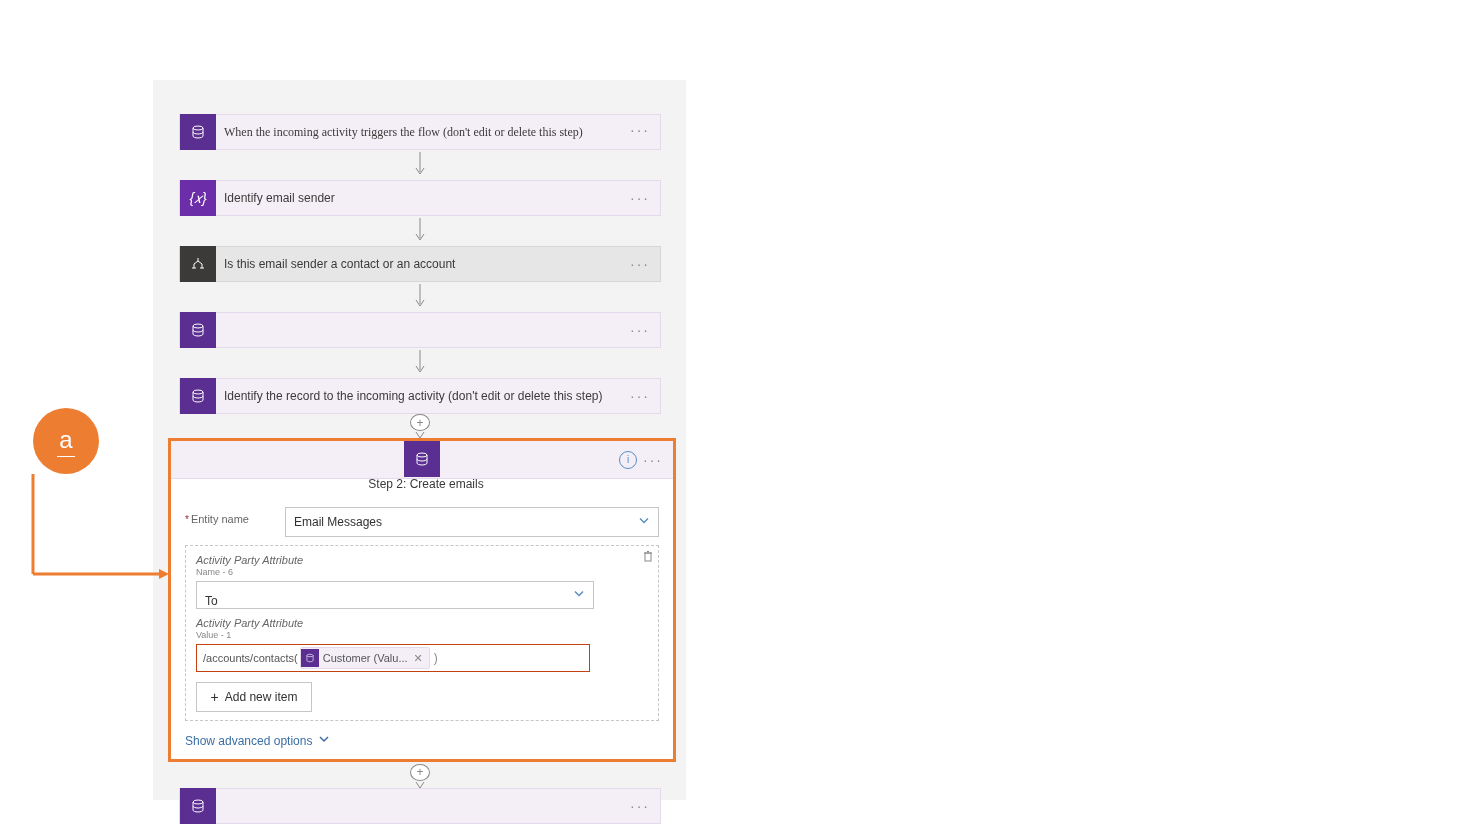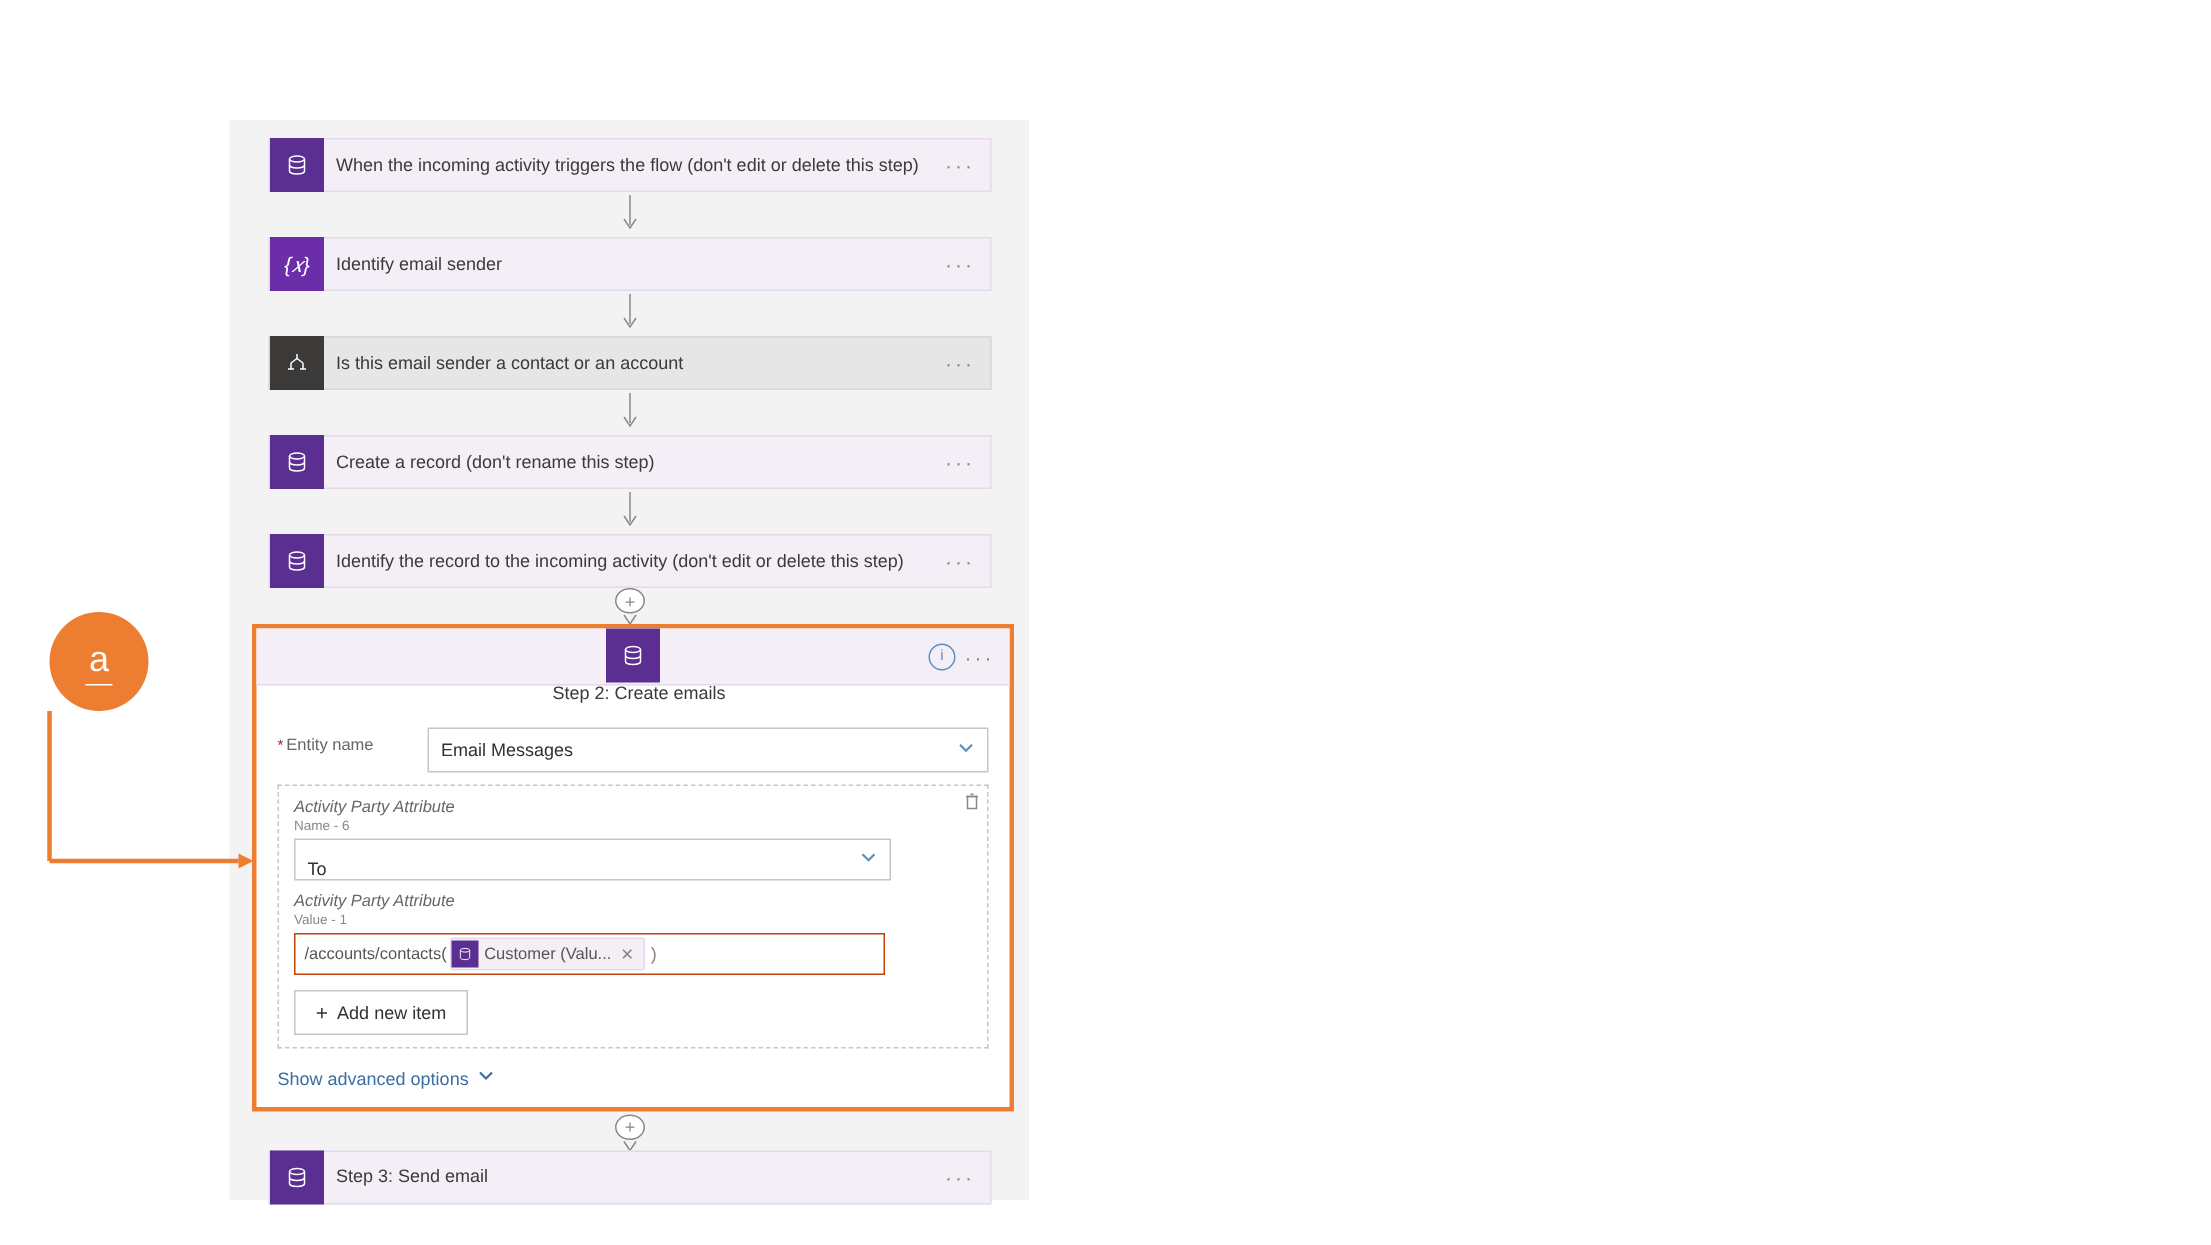--- a/index.html
+++ b/index.html
@@ -45,21 +45,21 @@
   .annot{position:absolute;left:33px;top:408px;}
   .annot .circle{width:66px;height:66px;border-radius:50%;background:#ed7d31;color:#fff;display:flex;flex-direction:column;align-items:center;justify-content:center;font-size:24px;font-family:Arial,sans-serif;}
   .annot .circle .uline{width:18px;height:1px;background:#fff;margin-top:2px;}
   svg.connector-svg{overflow:visible;}
 </style>
 </head>
 <body>
 
 <div class="canvas">
 
-  <div class="step" style="margin-top:12px;">
+  <div class="step" style="margin-top:34px;font-family:Liberation Serif, serif;">
     <div class="iconbox purple-db">
       <svg width="16" height="16" viewBox="0 0 16 16">
           <ellipse cx="8" cy="4" rx="5" ry="2" fill="none" stroke="#fff" stroke-width="1"></ellipse>
           <path d="M3 4v8c0 1.1 2.2 2 5 2s5-.9 5-2V4" fill="none" stroke="#fff" stroke-width="1"></path>
           <path d="M3 8c0 1.1 2.2 2 5 2s5-.9 5-2" fill="none" stroke="#fff" stroke-width="1"></path>
         </svg>
     </div>
     <div class="label">When the incoming activity triggers the flow (don't edit or delete this step)</div>
     <div class="ellipsis">···</div>
   </div>
@@ -101,21 +101,20 @@
     </div>
 
   <div class="step">
     <div class="iconbox purple-db">
       <svg width="16" height="16" viewBox="0 0 16 16">
           <ellipse cx="8" cy="4" rx="5" ry="2" fill="none" stroke="#fff" stroke-width="1"></ellipse>
           <path d="M3 4v8c0 1.1 2.2 2 5 2s5-.9 5-2V4" fill="none" stroke="#fff" stroke-width="1"></path>
           <path d="M3 8c0 1.1 2.2 2 5 2s5-.9 5-2" fill="none" stroke="#fff" stroke-width="1"></path>
         </svg>
     </div>
-    <div class="label">Create a record (don't rename this step)</div>
     <div class="ellipsis">···</div>
   </div>
   <div class="arrow">
       <svg width="10" height="26">
         <line x1="5" y1="0" x2="5" y2="20" stroke="#8a8886"></line>
         <polyline points="1,16 5,22 9,16" fill="none" stroke="#8a8886"></polyline>
       </svg>
     </div>
 
   <div class="step">
@@ -223,21 +222,20 @@
   </div>
 
   <div class="step">
     <div class="iconbox purple-db">
       <svg width="16" height="16" viewBox="0 0 16 16">
           <ellipse cx="8" cy="4" rx="5" ry="2" fill="none" stroke="#fff" stroke-width="1"></ellipse>
           <path d="M3 4v8c0 1.1 2.2 2 5 2s5-.9 5-2V4" fill="none" stroke="#fff" stroke-width="1"></path>
           <path d="M3 8c0 1.1 2.2 2 5 2s5-.9 5-2" fill="none" stroke="#fff" stroke-width="1"></path>
         </svg>
     </div>
-    <div class="label">Step 3: Send email</div>
     <div class="ellipsis">···</div>
   </div>
 
 </div>
 
 <div class="annot">
   <div class="circle">
     <span>a</span>
     <div class="uline"></div>
   </div>

